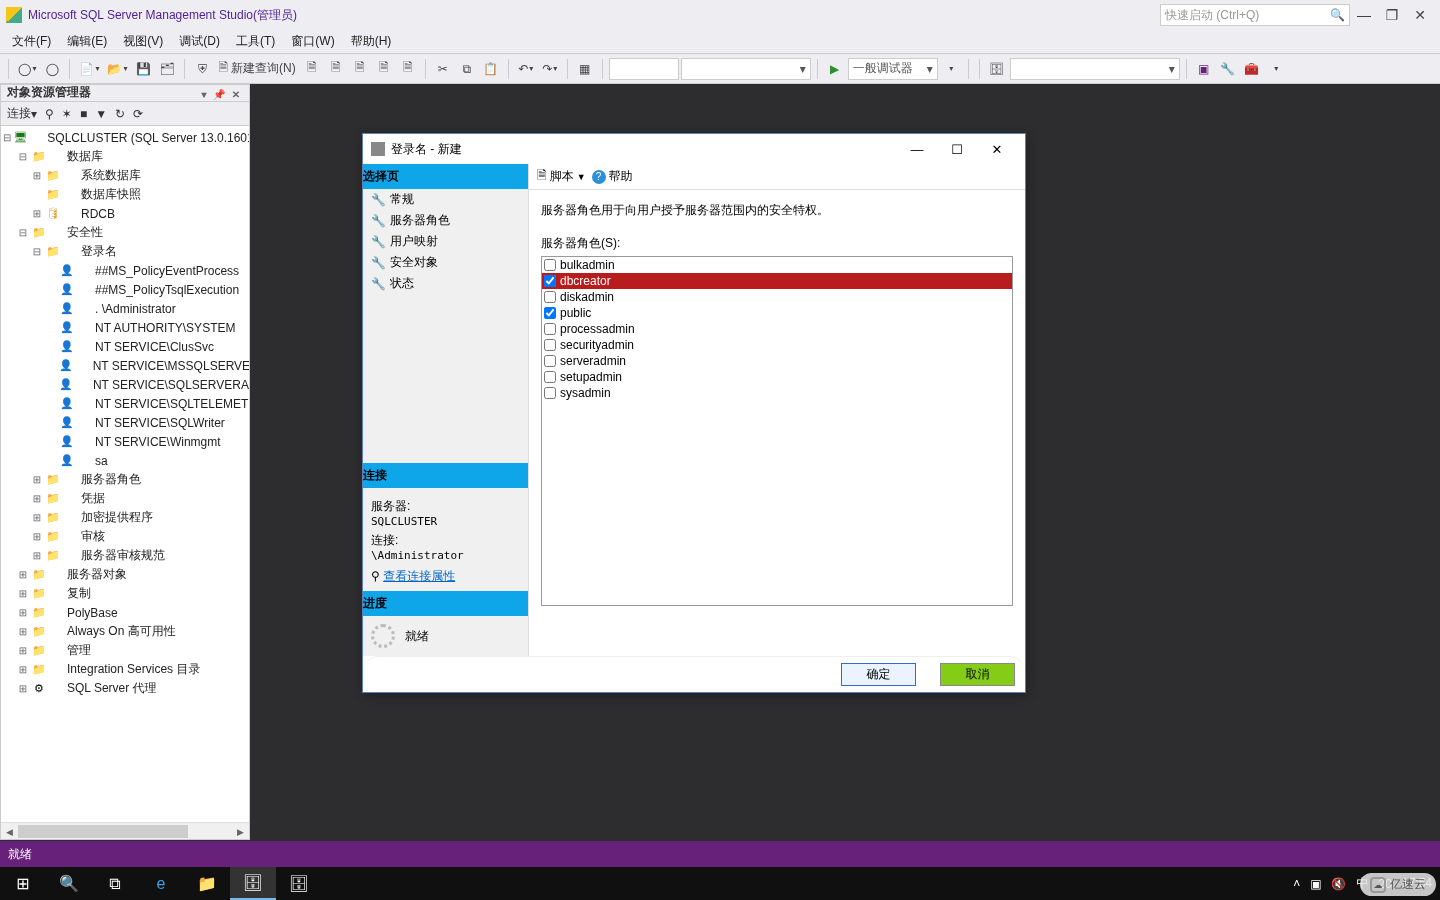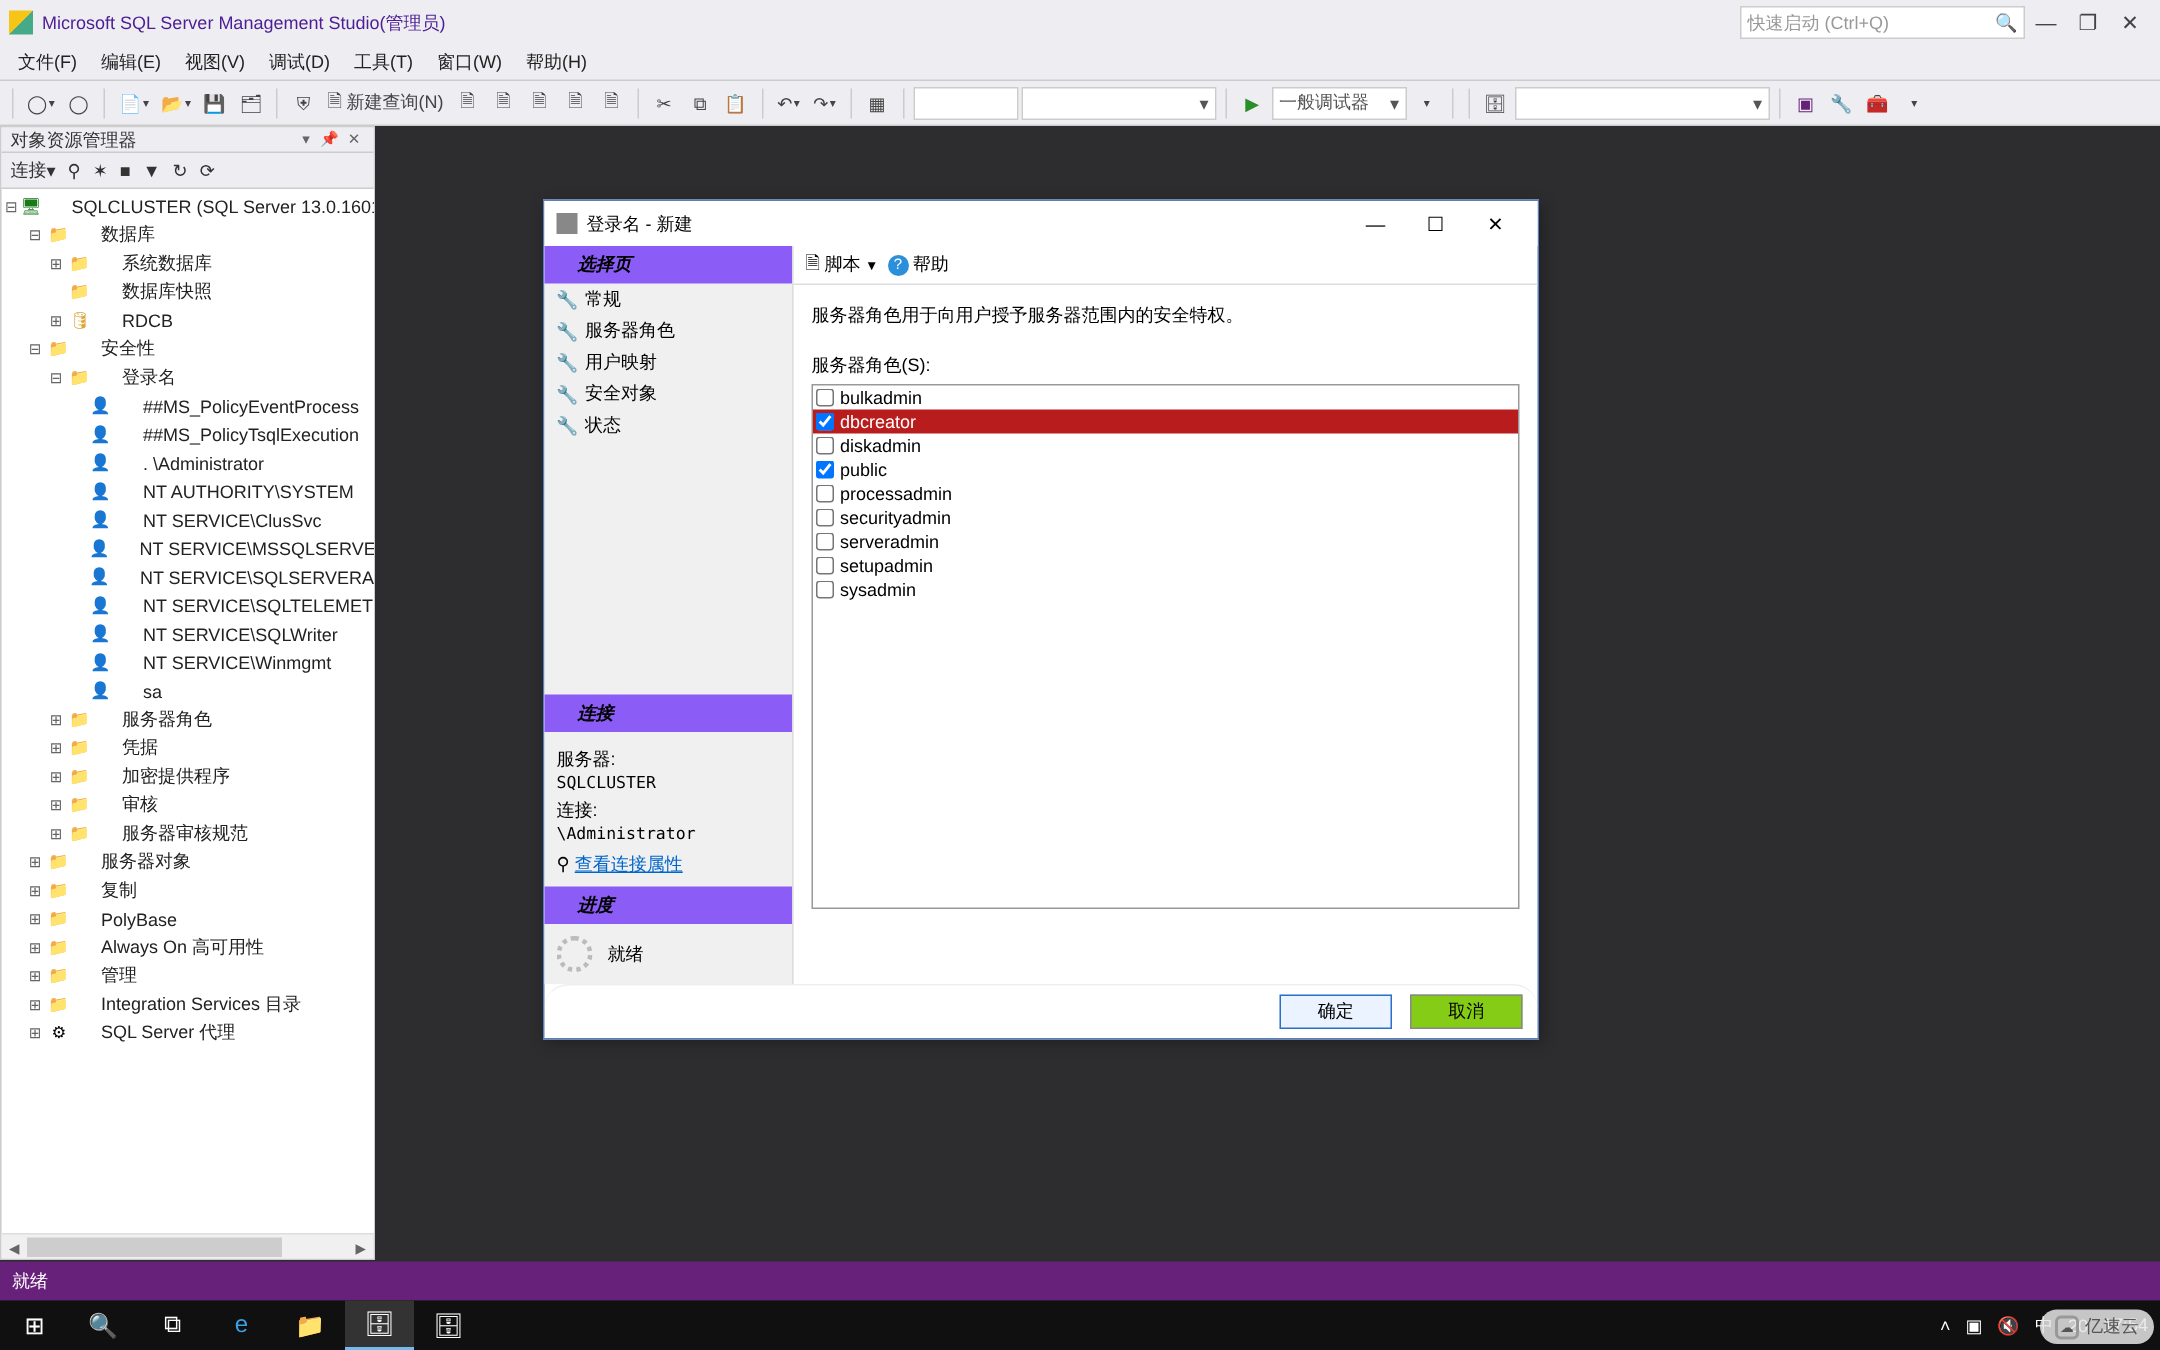--- a/index.html
+++ b/index.html
@@ -24,21 +24,21 @@
 .toolbar .tbtn.withtext { gap: 3px; }
 .toolbar .sep { width: 1px; height: 20px; background: #ccc; margin: 0 4px; }
 .toolbar .dropdown-arrow { font-size: 8px; margin-left: 1px; }
 .toolbar .combo { height: 22px; border: 1px solid #ccc; background: #fff; min-width: 70px; display: flex; align-items: center; padding: 0 4px; color: #555; }
 
 
 .workspace { position: absolute; top: 84px; left: 0; right: 0; bottom: 60px; display: flex; background: #2d2d30; }
 
 
 .objexp { width: 250px; background: #f5f5f5; border: 1px solid #ccc; display: flex; flex-direction: column; }
-.objexp .panel-title { height: 17px; background: #eeeef2; display: flex; align-items: center; padding: 0 6px; color: #333; border-bottom: 1px solid #ccc; }
+.objexp .panel-title { height: 17px; background: #eeeef2; display: flex; align-items: flex-end; padding: 0 6px; color: #333; border-bottom: 1px solid #ccc; font-weight: bold; }
 .objexp .panel-title .pbtns { margin-left: auto; display: flex; gap: 2px; }
 .objexp .panel-title .pbtn { width: 14px; height: 14px; display: flex; align-items: center; justify-content: center; cursor: pointer; color: #666; font-size: 10px; }
 .objexp .panel-toolbar { height: 24px; background: #eeeef2; display: flex; align-items: center; padding: 0 4px; gap: 4px; border-bottom: 1px solid #ccc; }
 .objexp .panel-toolbar .ptbtn { height: 20px; display: flex; align-items: center; cursor: pointer; color: #333; padding: 0 2px; }
 .objexp .tree { flex: 1; background: #fff; overflow: auto; padding: 2px 0; }
 .tree-node { display: flex; align-items: center; height: 19px; white-space: nowrap; cursor: pointer; }
 .tree-node .exp { width: 12px; text-align: center; color: #666; font-size: 10px; }
 .tree-node .ticon { width: 16px; height: 16px; margin: 0 2px; display: inline-flex; align-items: center; justify-content: center; font-size: 11px; }
 .ticon.server { color: #1a7a1a; }
 .ticon.folder { color: #dca43a; }
@@ -56,42 +56,42 @@
 
 
 .dialog { position: absolute; left: 362px; top: 133px; width: 664px; height: 560px; background: #fff; border: 1px solid #5a7fbf; box-shadow: 2px 2px 10px rgba(0,0,0,.3); display: flex; flex-direction: column; }
 .dialog-title { height: 30px; background: #fff; display: flex; align-items: center; padding: 0 8px; }
 .dialog-title .dicon { width: 14px; height: 14px; background: #888; margin-right: 6px; }
 .dialog-title .dt { color: #000; }
 .dialog-title .dwbtns { margin-left: auto; display: flex; }
 .dialog-title .dwbtn { width: 40px; height: 28px; display: flex; align-items: center; justify-content: center; cursor: pointer; font-size: 13px; }
 .dialog-body { flex: 1; display: flex; }
 .dialog-left { width: 166px; background: #f0f0f0; border-right: 1px solid #ddd; display: flex; flex-direction: column; }
-.dl-section { padding: 4px 22px; background: #8b5cf6; color: #000; font-weight: bold; font-style: italic; }
+.dl-section { padding: 4px 0; background: #0ea5e9; color: #000; font-weight: bold; }
 .dl-item { display: flex; align-items: center; padding: 2px 8px; gap: 4px; cursor: pointer; }
 .dl-item .wrench { color: #555; }
 .dl-conn { padding: 6px 8px; font-size: 11px; }
 .dl-conn .label { color: #000; margin-top: 4px; }
 .dl-conn .val { color: #000; font-family: Consolas, monospace; font-size: 11px; }
 .dl-link { color: #06c; text-decoration: underline; cursor: pointer; }
 .dl-progress { padding: 8px; display: flex; align-items: center; gap: 10px; }
 .dl-progress .spinner { width: 24px; height: 24px; border: 3px dotted #bbb; border-radius: 50%; }
 .dialog-right { flex: 1; display: flex; flex-direction: column; }
 .dr-toolbar { height: 26px; border-bottom: 1px solid #ddd; display: flex; align-items: center; padding: 0 8px; gap: 6px; }
 .dr-toolbar .scriptbtn { display: flex; align-items: center; gap: 3px; cursor: pointer; }
 .dr-toolbar .helpbtn { display: flex; align-items: center; gap: 3px; cursor: pointer; }
 .dr-toolbar .qmark { width: 14px; height: 14px; border-radius: 50%; background: #2b90d9; color: #fff; display: flex; align-items: center; justify-content: center; font-size: 10px; }
 .dr-content { flex: 1; padding: 12px; }
 .dr-desc { color: #000; margin-bottom: 16px; }
 .dr-label { color: #000; margin-bottom: 4px; }
 .rolelist { border: 1px solid #999; height: 350px; overflow: auto; background: #fff; }
 .rolerow { display: flex; align-items: center; height: 16px; padding: 0 2px; font-family: "SimSun", Consolas, monospace; font-size: 12px; }
 .rolerow.sel { background: #b91c1c; color: #fff; }
 .rolerow input[type=checkbox] { width: 12px; height: 12px; margin-right: 4px; }
-.dialog-footer { height: 36px; display: flex; align-items: center; justify-content: flex-end; padding: 0 10px; gap: 12px; border-top: 1px solid #eee; border-radius: 16px; }
+.dialog-footer { height: 36px; display: flex; align-items: center; justify-content: flex-end; padding: 0 10px; gap: 24px; border-top: 1px solid #eee; border-radius: 16px; }
 .dialog-footer button { height: 23px; min-width: 75px; border: 1px solid #888; background: #84cc16; cursor: pointer; }
 .dialog-footer button.primary { border: 1px solid #2a6fc9; background: #eaf3ff; }
 
 
 .statusbar { position: absolute; bottom: 33px; left: 0; right: 0; height: 26px; background: #68217a; color: #fff; display: flex; align-items: center; padding: 0 8px; }
 
 
 .taskbar { position: absolute; bottom: 0; left: 0; right: 0; height: 33px; background: #101010; display: flex; align-items: center; }
 .taskbar .tbitem { width: 46px; height: 33px; display: flex; align-items: center; justify-content: center; color: #fff; cursor: pointer; font-size: 16px; }
 .taskbar .tbitem.active { background: #333; border-bottom: 2px solid #76b9ed; }

